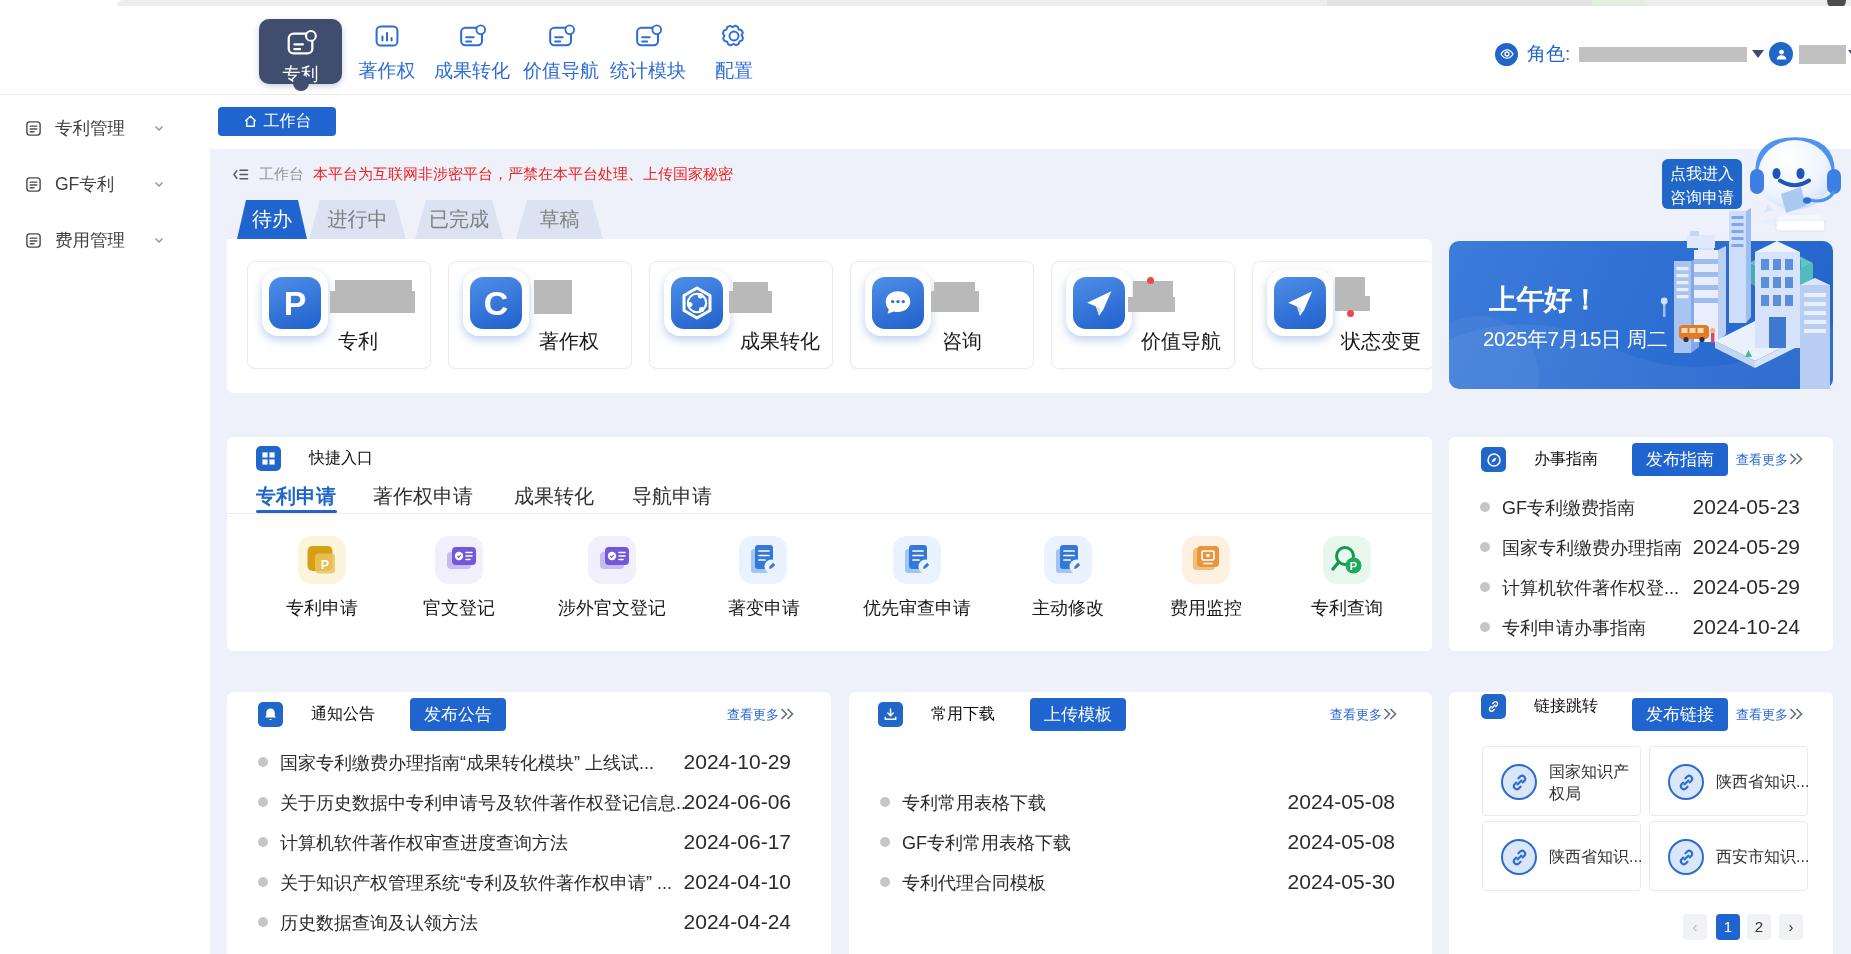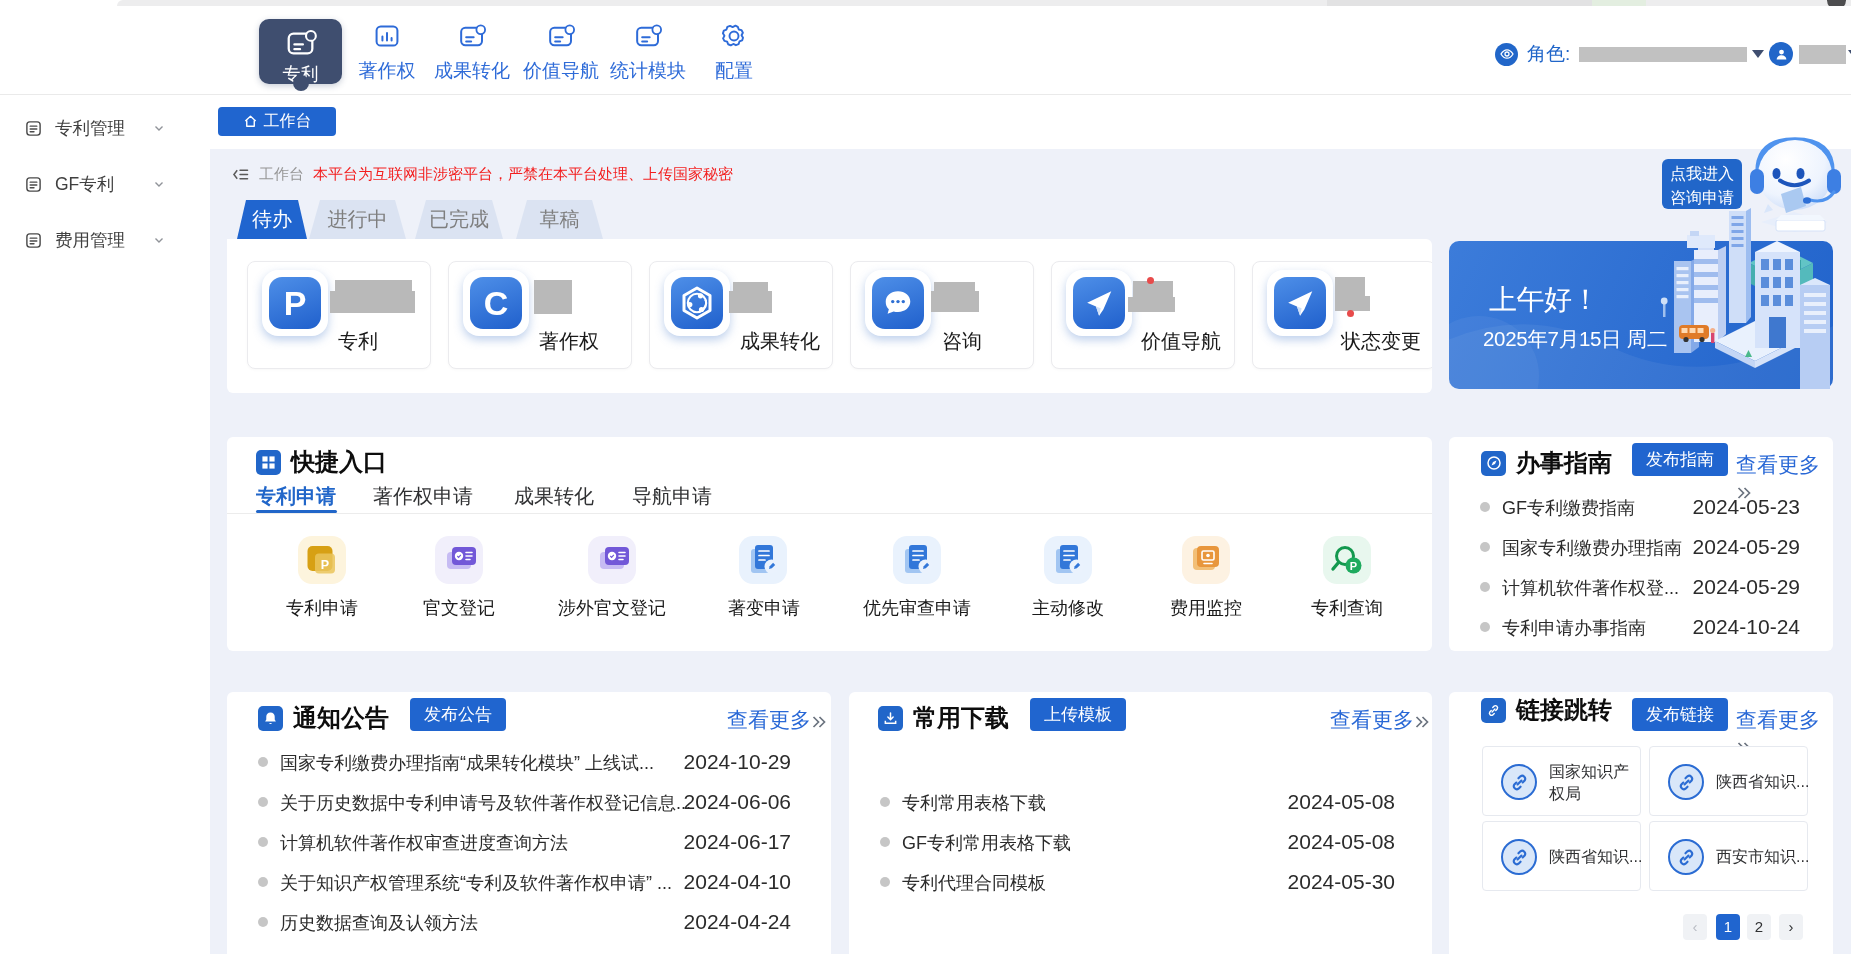--- a/index.html
+++ b/index.html
@@ -50,31 +50,31 @@
 #cardswrap{position:absolute;left:17px;top:143px;width:1205px;height:154px;background:#fff;border-radius:0 6px 6px 6px;overflow:hidden}
 .bigcard{position:absolute;top:22px;width:184px;height:108px;background:#fff;border:1px solid #ebebee;border-radius:8px;box-shadow:0 1px 3px rgba(0,0,0,.03)}
 .bicon{position:absolute;left:14px;top:8px;width:66px;height:66px;border-radius:16px;background:#fff;box-shadow:0 4px 10px rgba(70,120,200,.35);display:flex;align-items:center;justify-content:center}
 .bicon .sq{width:52px;height:52px;border-radius:13px;background:linear-gradient(160deg,#4e8fe8,#2060cc);display:flex;align-items:center;justify-content:center;color:#fff;font-size:34px;font-weight:bold}
 .blabel{position:absolute;left:88px;top:66px;font-size:20px;color:#1a1a1a}
 .gb{position:absolute;background:#b9b9b9}
 
 #greet{position:absolute;left:1239px;top:145px;width:384px;height:148px;border-radius:10px;background:linear-gradient(115deg,#3c7cda,#2163cb)}
 #greetbg{position:absolute;left:0;top:0;width:384px;height:148px;border-radius:10px;overflow:hidden}
 #city{position:absolute;left:0;top:-33px;width:384px;height:181px}
-#greet .hello{position:absolute;left:40px;top:40px;font-size:28px;font-weight:normal;color:#fff;letter-spacing:-.5px}
+#greet .hello{position:absolute;left:40px;top:40px;font-size:28px;font-weight:bold;color:#fff;letter-spacing:-.5px}
 #greet .date{position:absolute;left:34px;top:84px;font-size:20.5px;color:#fff;letter-spacing:-.3px}
 #consult{position:absolute;left:1452px;top:63px;width:80px;height:50px;background:#2166c9;border-radius:6px;color:#fff;font-size:16px;text-align:center;line-height:24px;padding-top:3px}
 #robot{position:absolute;left:1536px;top:40px;width:100px;height:102px}
 
 .panel{position:absolute;background:#fff;border-radius:6px}
 .ptitle{position:absolute;display:flex;align-items:center}
 .ptitle .picon{width:25px;height:25px;border-radius:5px;background:#2166c9;display:flex;align-items:center;justify-content:center}
-.ptitle .pt{font-size:24px;font-weight:bold;color:#0d0d0d;margin-left:10px}
+.ptitle .pt{font-size:16px;font-weight:normal;color:#0d0d0d;margin-left:28px}
 .pbtn{position:absolute;height:33px;background:#2065cf;border-radius:4px;color:#fff;font-size:17px;display:flex;align-items:center;justify-content:center}
-.more{position:absolute;color:#2968d6;font-size:21px}
+.more{position:absolute;color:#2968d6;font-size:13px}
 .lrow{position:absolute;left:0;width:100%;height:40px}
 .lrow .dot{position:absolute;left:31px;top:14px;width:10px;height:10px;border-radius:50%;background:#c6c6c6}
 .lrow .txt{position:absolute;left:53px;top:8px;font-size:18px;color:#2b2b2b;white-space:nowrap}
 .lrow .dt{position:absolute;top:7px;font-size:21px;color:#2b2b2b}
 
 #quick{left:17px;top:341px;width:1205px;height:214px}
 #guide{left:1239px;top:341px;width:384px;height:214px}
 #notice{left:17px;top:596px;width:604px;height:300px}
 #download{left:639px;top:596px;width:583px;height:300px}
 #links{left:1239px;top:596px;width:384px;height:300px}

